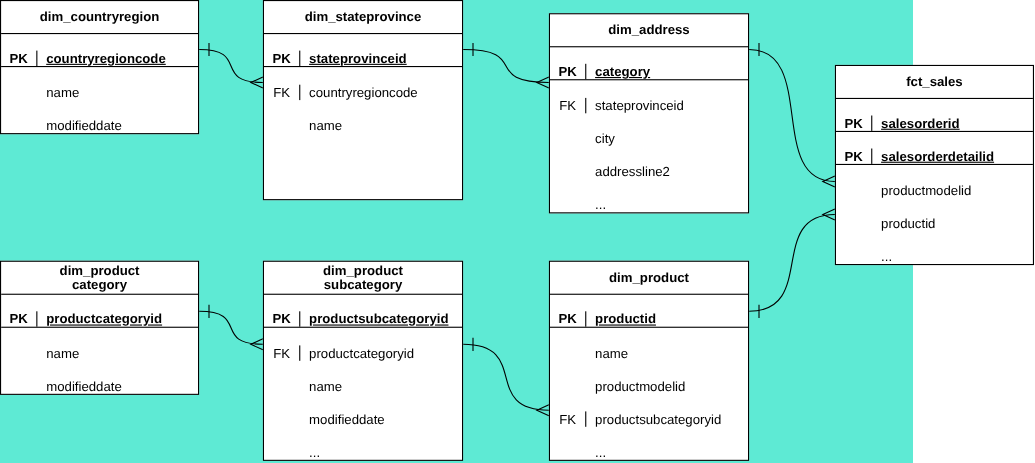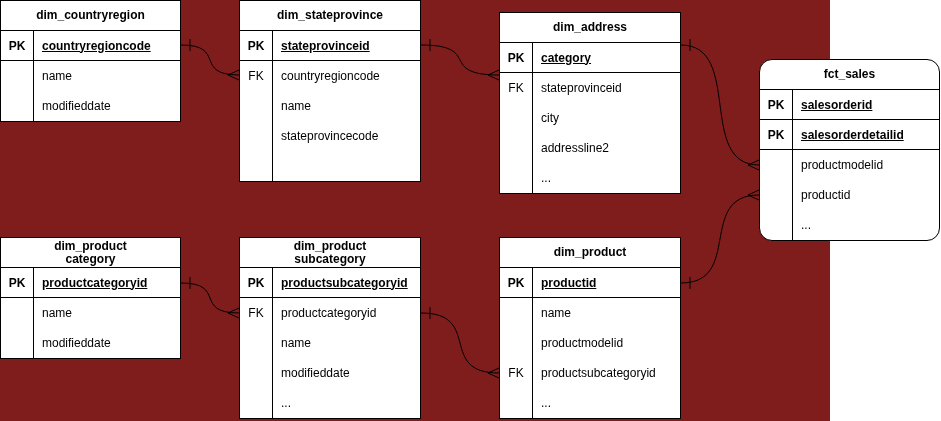--- a/index.html
+++ b/index.html
@@ -1,30 +1,30 @@
 <!DOCTYPE html>
 <html><head>
 <meta charset="utf-8">
 <style>
   html, body { margin:0; padding:0; background:#ffffff; }
   .canvas {
-    position:relative; width:830px; height:421px; background:#7f1d1d;
+    position:relative; width:830px; height:421px; background:#5eead4;
     font-family:"Liberation Sans", sans-serif; color:#000000;
   }
   .etable {
     position:absolute; border:1px solid #000; background:#fff;
     box-sizing:border-box; overflow:hidden;
   }
   .title {
     height:30px; box-sizing:border-box; border-bottom:1px solid #000;
     display:flex; align-items:center; justify-content:center;
     font-weight:bold; font-size:12px; line-height:13px;
     white-space:pre-line; text-align:center;
   }
-  .row { display:flex; height:30px; box-sizing:border-box; }
+  .row { display:flex; height:30px; box-sizing:border-box;align-items:flex-end; }
   .pkrow { border-bottom:1px solid #000; }
   .key {
     width:33px; min-width:33px; box-sizing:border-box;
     border-right:1px solid #000;
     display:flex; align-items:center; justify-content:center; font-size:12px;
   }
   .kb { font-weight:bold; }
   .field {
     flex:1; display:flex; align-items:center;
     padding-left:8px; font-size:12px; white-space:nowrap;
@@ -96,21 +96,20 @@
     <div class="row">
       <div class="key">FK</div>
       <div class="field">countryregioncode</div>
     </div>
     <div class="row">
       <div class="key"></div>
       <div class="field">name</div>
     </div>
     <div class="row">
       <div class="key"></div>
-      <div class="field">stateprovincecode</div>
     </div>
     <div class="row">
       <div class="key"></div>
     </div>
   </div>
 
   <div class="etable" style="left:499px; top:12px; width:182px; height:182px;">
     <div class="title">dim_address</div>
     <div class="row pkrow">
       <div class="key kb">PK</div>
@@ -127,21 +126,21 @@
     <div class="row">
       <div class="key"></div>
       <div class="field">addressline2</div>
     </div>
     <div class="row">
       <div class="key"></div>
       <div class="field">...</div>
     </div>
   </div>
 
-  <div class="etable" style="left:759px; top:59px; width:181px; height:182px;border-radius:13px;">
+  <div class="etable" style="left:759px; top:59px; width:181px; height:182px;">
     <div class="title">fct_sales</div>
     <div class="row pkrow">
       <div class="key kb">PK</div>
       <div class="field fpk">salesorderid</div>
     </div>
     <div class="row pkrow">
       <div class="key kb">PK</div>
       <div class="field fpk">salesorderdetailid</div>
     </div>
     <div class="row">

